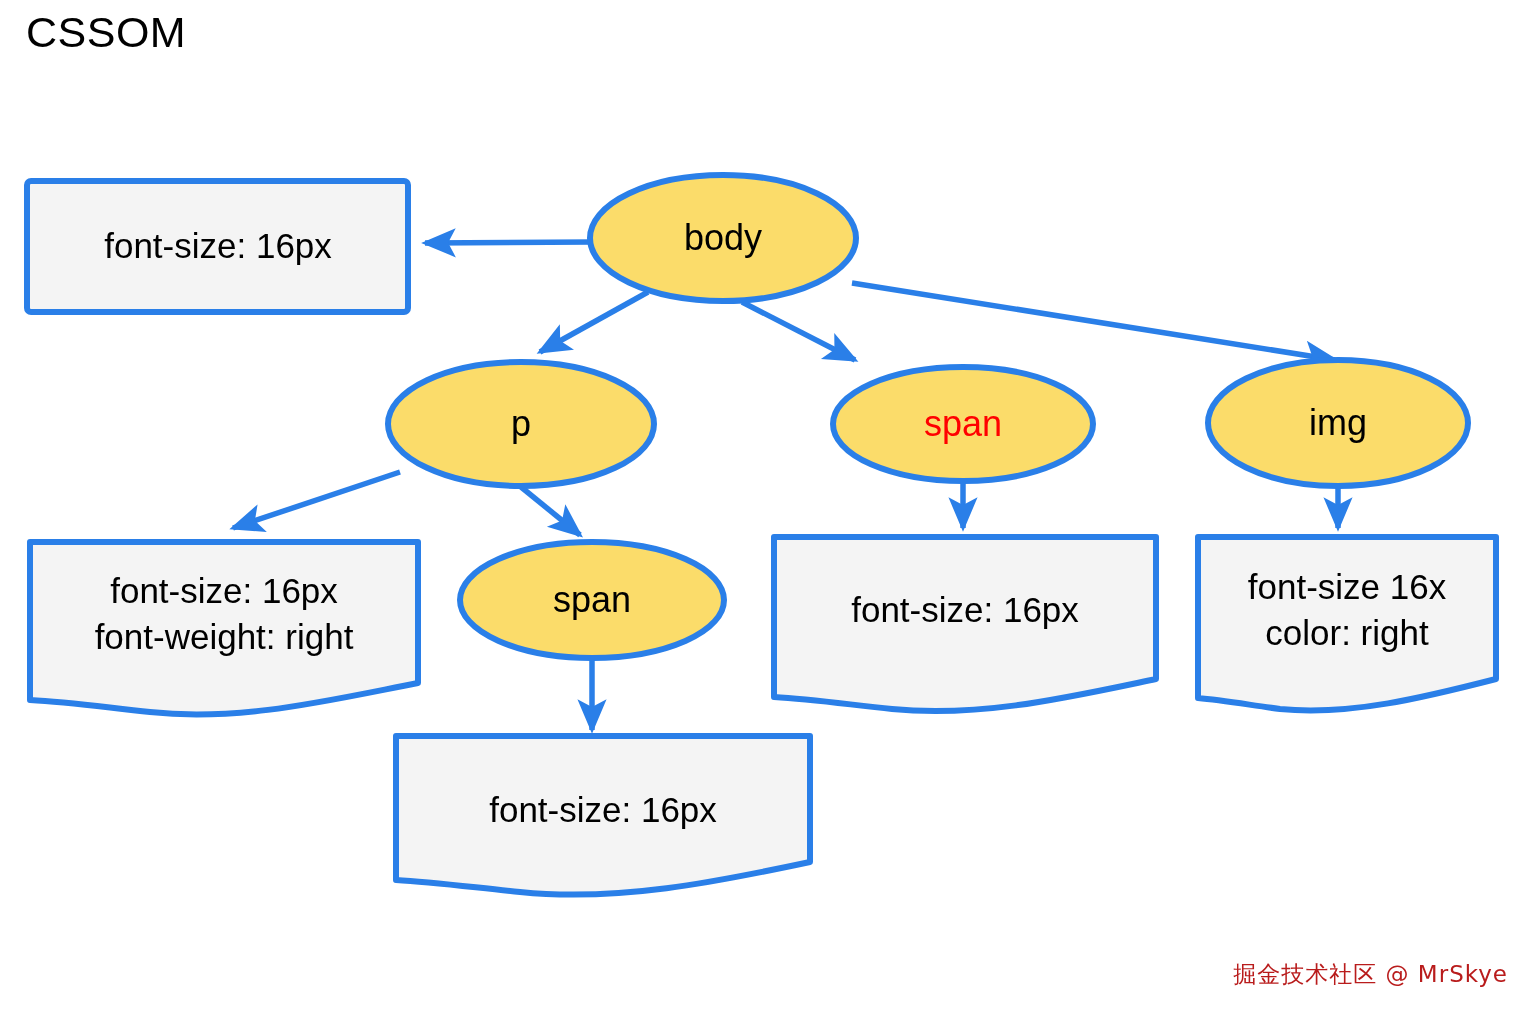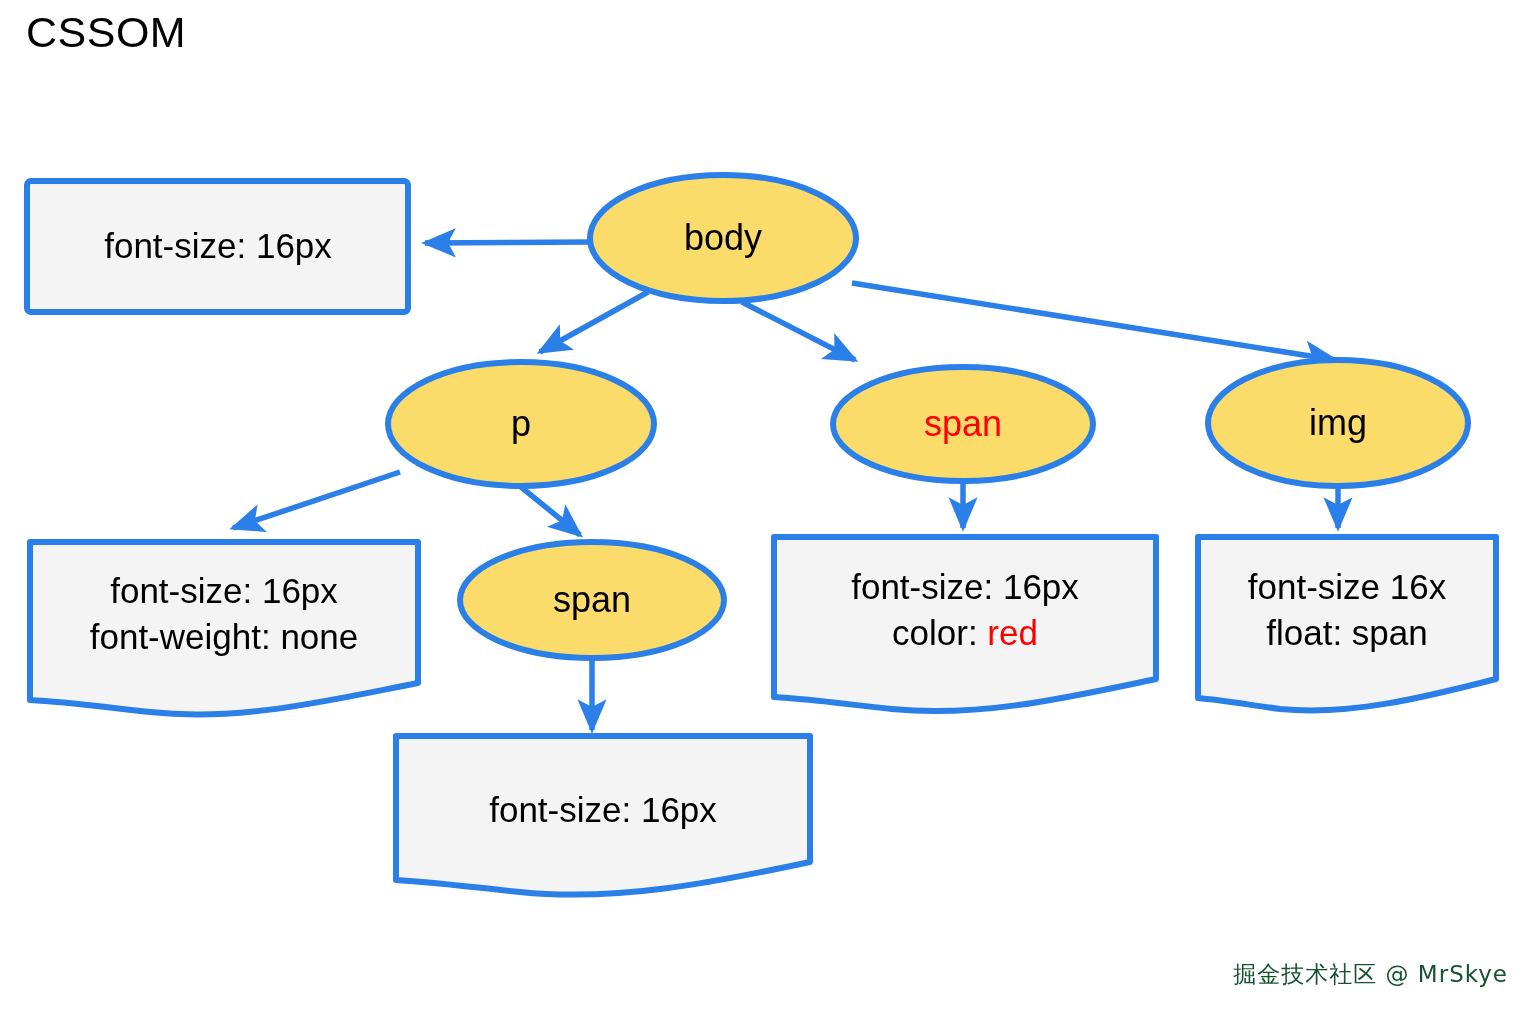--- a/index.html
+++ b/index.html
@@ -62,21 +62,21 @@
   }
   .box-label .line { white-space: nowrap; }
   .red { color: #ff0000; }
 
   
   #watermark {
     position: absolute;
     right: 28px;
     bottom: 34px;
     font-size: 23px;
-    color: #14532d;
+    color: #b91c1c;
     letter-spacing: 1px;
     white-space: nowrap;
     font-family: "DejaVu Sans", sans-serif;
   }
 </style>
 </head>
 <body>
 
 <div id="page-title">CSSOM</div>
 
@@ -147,30 +147,29 @@
 <div class="node-label ellipse-label" style="left:1208px; top:393px; width:260px; height:60px;">img</div>
 
 <div class="node-label ellipse-label" style="left:460px; top:571px; width:264px; height:58px;">span</div>
 
 <div class="box-label" style="left:36px; top:186px; width:364px; height:120px;">
   <span class="line">font-size: 16px</span>
 </div>
 
 <div class="box-label" style="left:32px; top:552px; width:384px; height:124px;">
   <span class="line">font-size: 16px</span>
-  <span class="line">font-weight: none</span>
+  <span class="line">font-weight: right</span>
 </div>
 
 <div class="box-label" style="left:776px; top:548px; width:378px; height:124px;">
   <span class="line">font-size: 16px</span>
-  <span class="line"><span>color: </span><span class="red">red</span></span>
 </div>
 
 <div class="box-label" style="left:1200px; top:548px; width:294px; height:124px;">
   <span class="line">font-size 16x</span>
-  <span class="line">float: span</span>
+  <span class="line">color: right</span>
 </div>
 
 <div class="box-label" style="left:398px; top:748px; width:410px; height:124px;">
   <span class="line">font-size: 16px</span>
 </div>
 
 <div id="watermark">掘金技术社区 @ MrSkye</div>
 
 </body></html>

